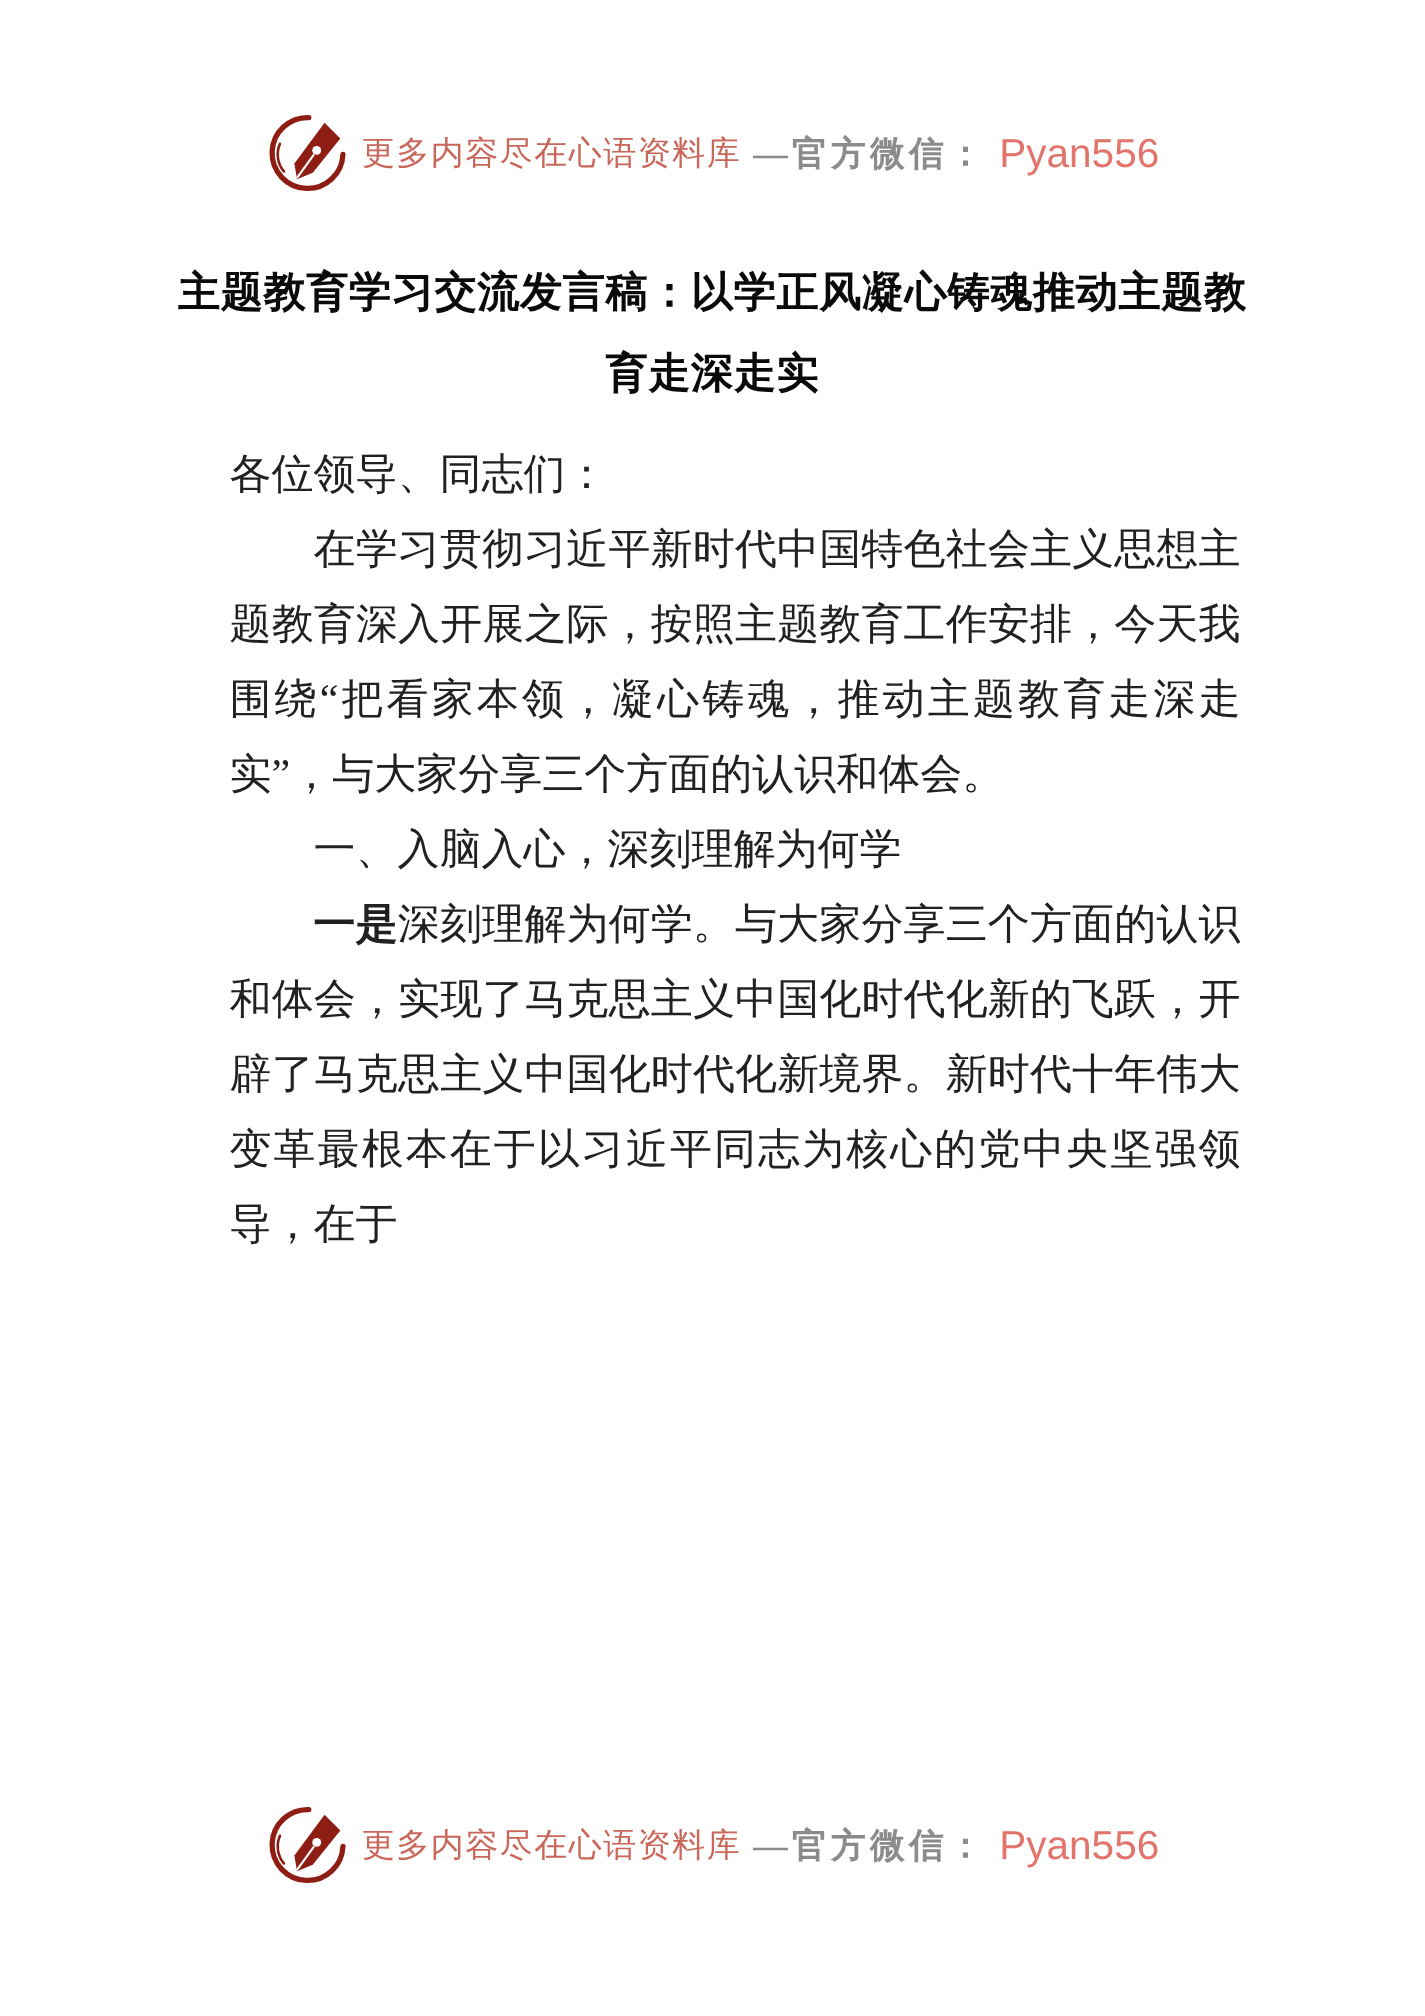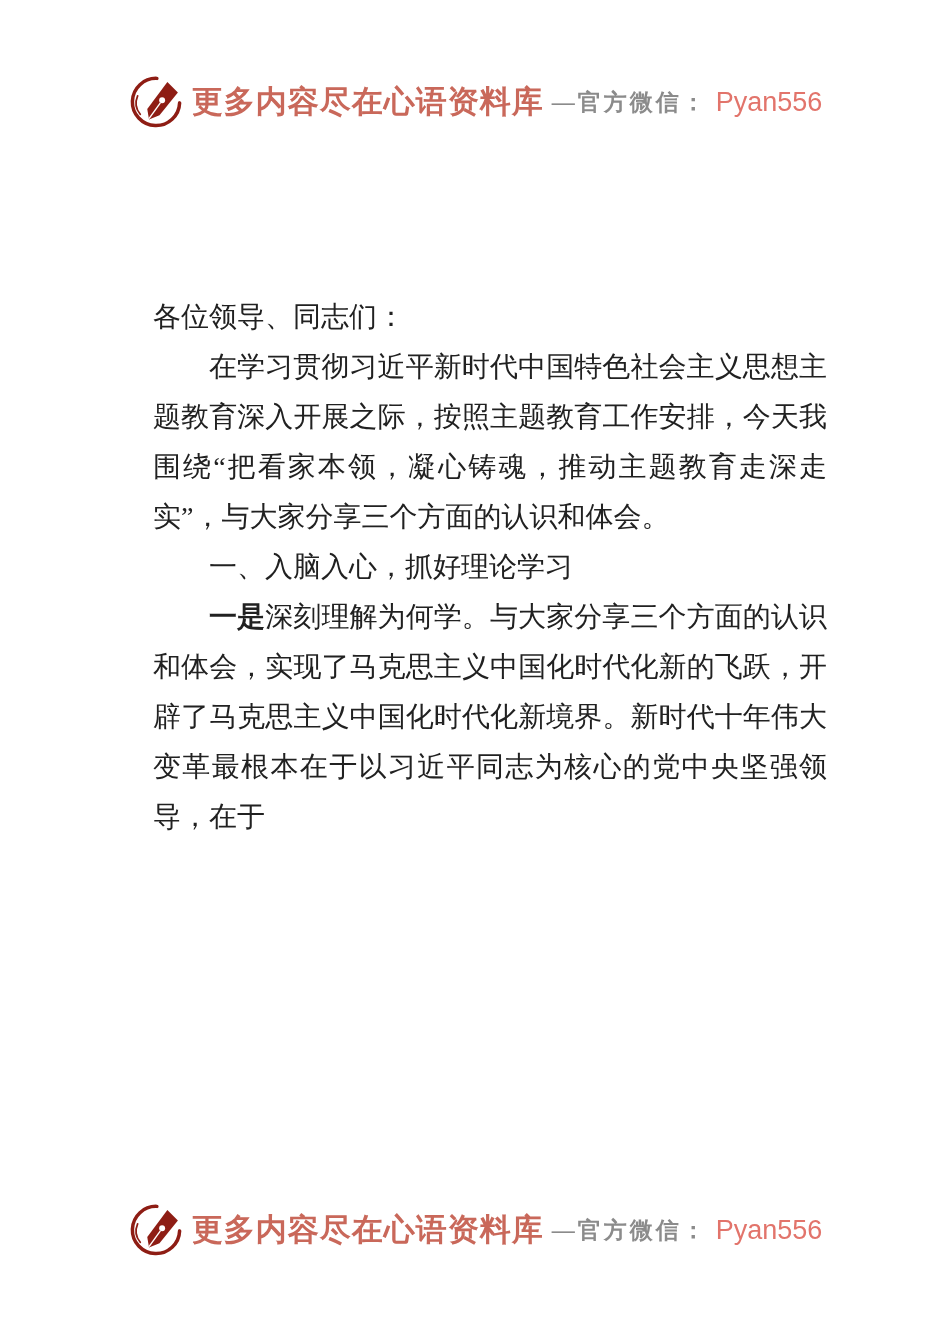--- a/index.html
+++ b/index.html
@@ -15,21 +15,21 @@
   .brandbar{
     position:absolute;left:0;width:100%;
     display:flex;justify-content:center;align-items:center;
     gap:8px;white-space:nowrap;
   }
   .brandbar.header{top:74px;}
   .brandbar.footer{top:1202px;}
   .logo{display:inline-block;width:56px;height:56px;flex:0 0 auto;}
   .logo svg{display:block;width:56px;height:56px;}
   .brand-text{
-    font-size:31px;font-weight:bold;
+    font-size:22px;font-weight:normal;
     color:var(--brand-red,#c9685a);
     letter-spacing:1px;
   }
   .brand-sep{
     font-size:23px;
     color:var(--separator-gray,#8b8b8b);
     letter-spacing:3px;font-weight:bold;
   }
   .brand-id{
     font-size:27px;
@@ -70,25 +70,29 @@
         <path d="M45 9 L57 21 L36 47 L24 52 L22 40 Z" fill="#8e1d14"></path>
         <circle cx="39" cy="30" r="3.4" fill="#ffffff"></circle>
         <path d="M24 51 L37 33" stroke="#ffffff" stroke-width="1.6"></path>
       </svg>
     </span>
     <span class="brand-text">更多内容尽在心语资料库</span>
     <span class="brand-sep">—官方微信：</span>
     <span class="brand-id">Pyan556</span>
   </div>
 
+  <h1 class="title">
+    <span class="tline">主题教育学习交流发言稿：以学正风凝心铸魂推动主题教</span>
+    <span class="tline">育走深走实</span>
+  </h1>
 
   <div class="bodytext">
     <p class="greeting">各位领导、同志们：</p>
     <p>在学习贯彻习近平新时代中国特色社会主义思想主题教育深入开展之际，按照主题教育工作安排，今天我围绕“把看家本领，凝心铸魂，推动主题教育走深走实”，与大家分享三个方面的认识和体会。</p>
-    <p>一、入脑入心，抓好理论学习</p>
+    <p>一、入脑入心，深刻理解为何学</p>
     <p><b class="lead">一是</b><span>深刻理解为何学。与大家分享三个方面的认识和体会，实现了马克思主义中国化时代化新的飞跃，开辟了马克思主义中国化时代化新境界。新时代十年伟大变革最根本在于以习近平同志为核心的党中央坚强领导，在于</span></p>
   </div>
 
   <div class="brandbar footer">
     <span class="logo">
       <svg viewBox="0 0 64 64" xmlns="http://www.w3.org/2000/svg" aria-hidden="true">
         <path d="M33 5 A 27 27 0 1 0 59 33" fill="none" stroke="#8e1d14" stroke-width="4" stroke-linecap="round"></path>
         <path d="M14 46 C 9 40 8 32 11 25" fill="none" stroke="#8e1d14" stroke-width="2" stroke-linecap="round"></path>
         <path d="M45 9 L57 21 L36 47 L24 52 L22 40 Z" fill="#8e1d14"></path>
         <circle cx="39" cy="30" r="3.4" fill="#ffffff"></circle>

